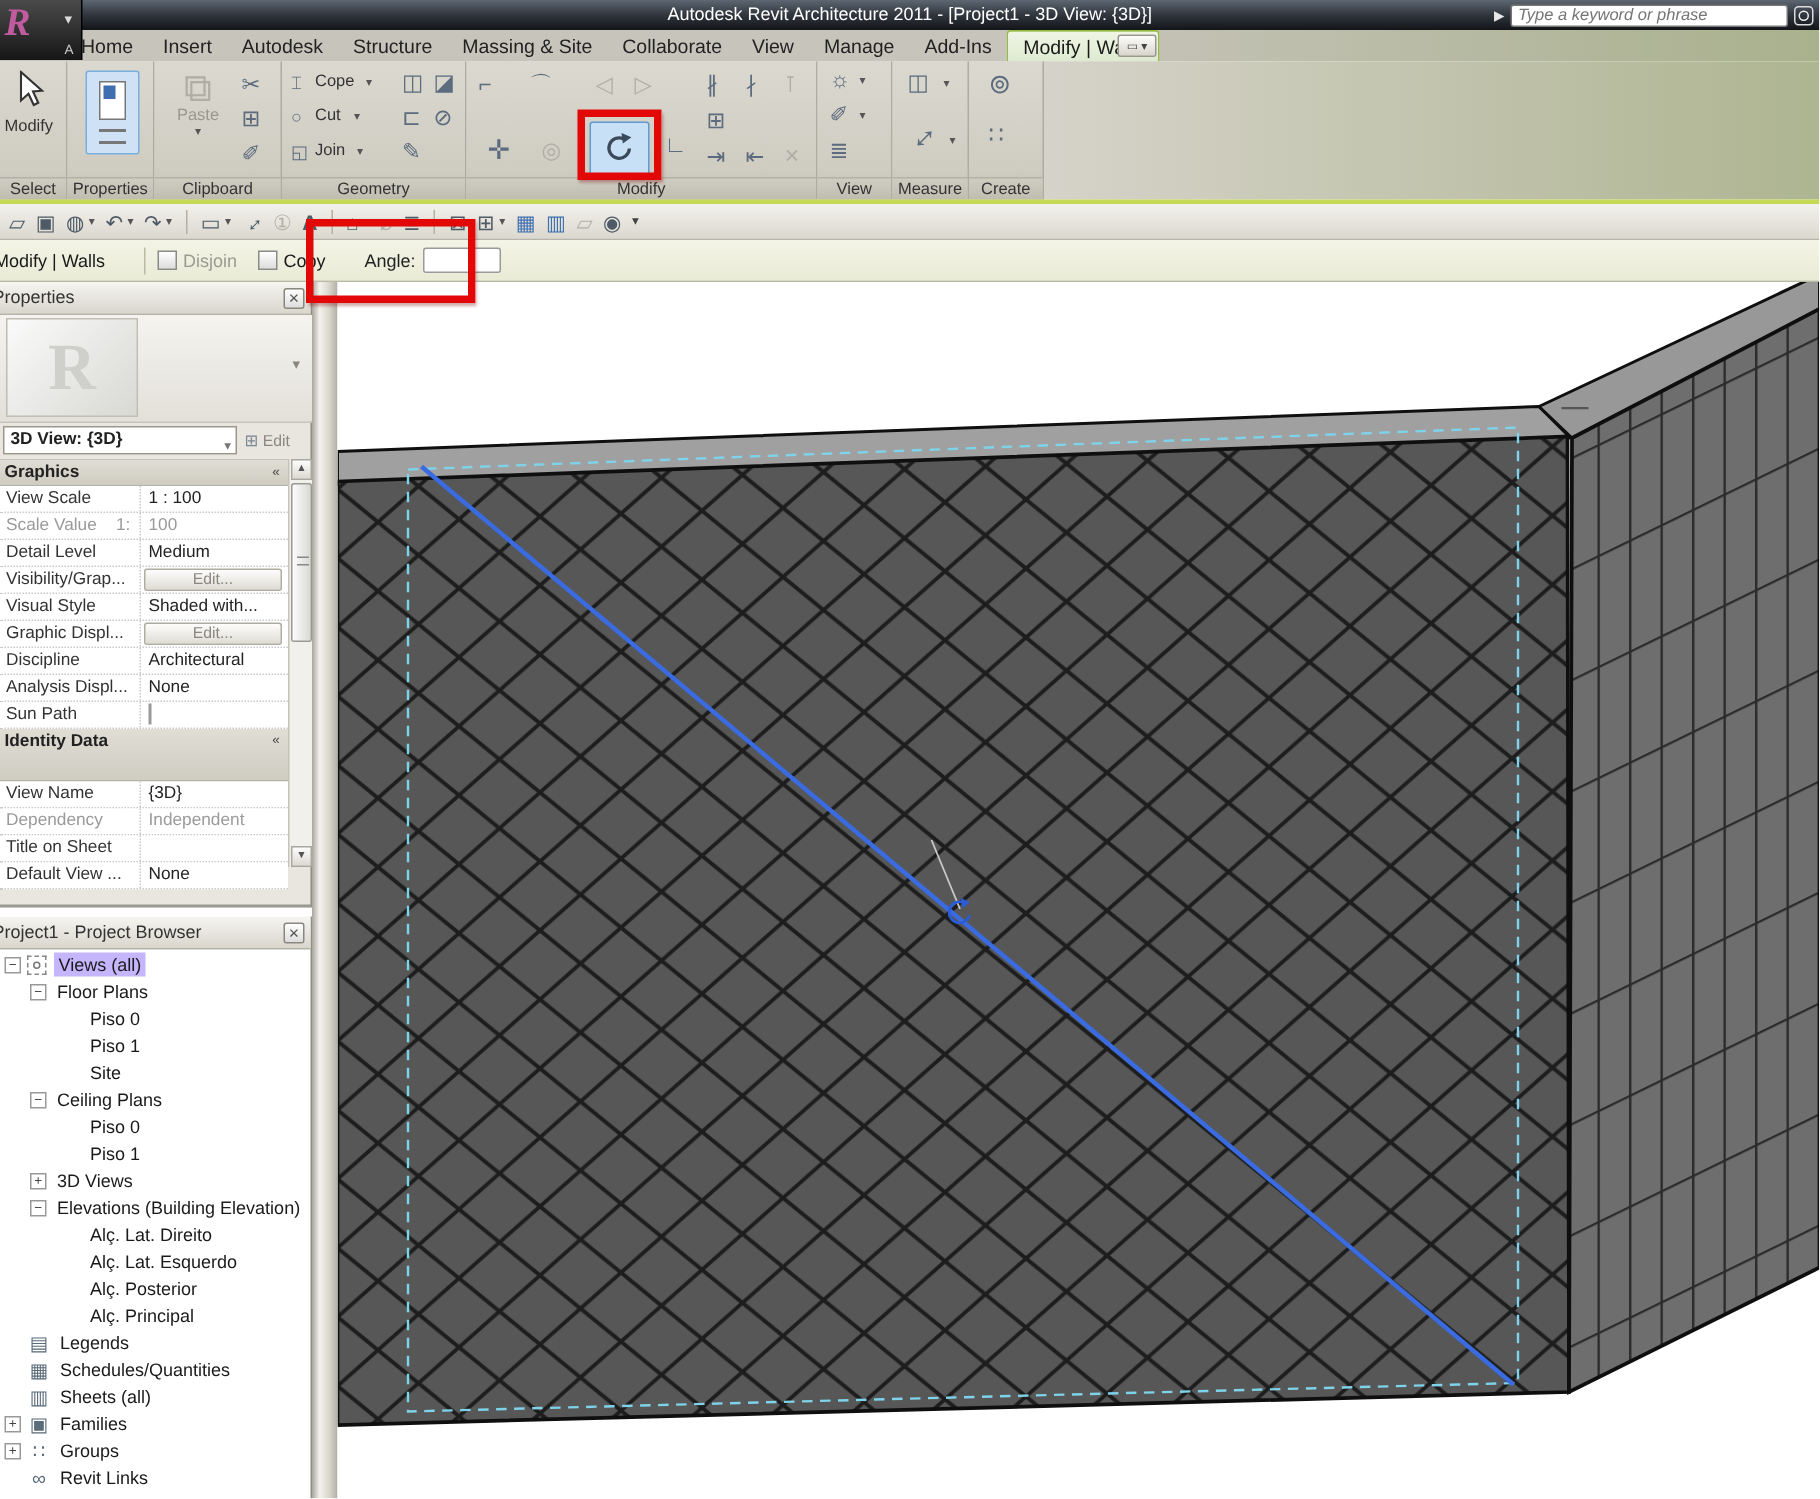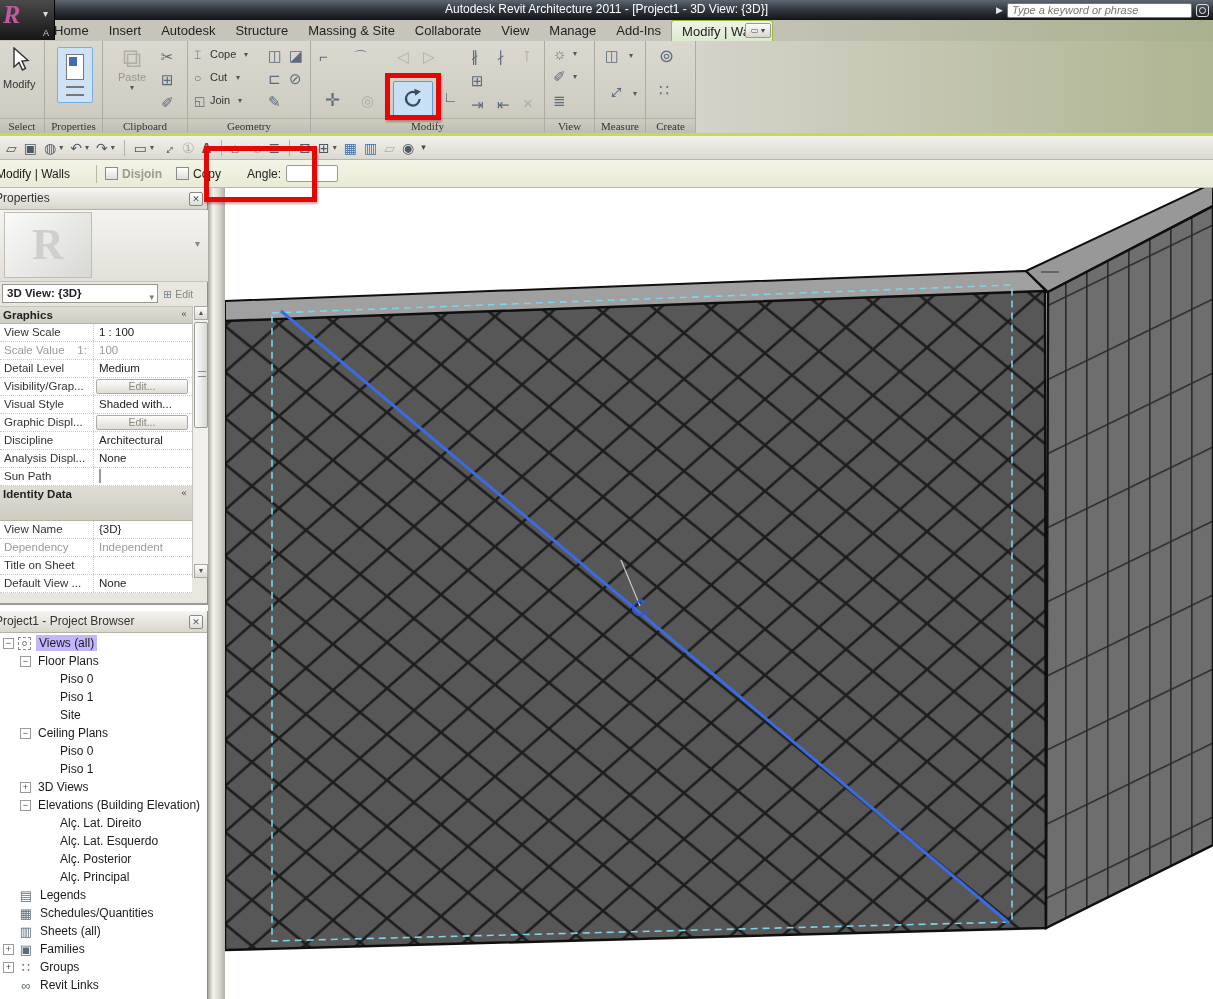--- a/index.html
+++ b/index.html
@@ -33,21 +33,21 @@
   .ribbon-toggle { position:absolute; left:745px; top:3px; width:26px; height:15px; background:linear-gradient(#fdfdfc,#d8d5cc);
     border:1px solid #9a978e; border-radius:2px; font-size:8px; color:#444; text-align:center; line-height:13px; }
 
   
   .ribbon { position:absolute; left:0; top:41px; width:1213px; height:92px;
     background:linear-gradient(to right,#d6d3ca 0%,#d6d3ca 57%,#aeb591 100%); }
   .panel { position:absolute; top:0; height:92px; background:linear-gradient(#dbd8cf,#cfccc2 78%,#c3c0b4);
     border-right:1px solid #aeaba1; }
   .panel .plabel-strip { position:absolute; left:0; right:0; bottom:0; height:15px;
     background:linear-gradient(#cfccc1,#bfbcb0); border-top:1px solid #b4b1a6;
-    text-align:center; font-size:11px; color:#333; line-height:14px;font-family:Liberation Serif, serif; }
+    text-align:center; font-size:11px; color:#333; line-height:14px; }
   .gicon { position:absolute; color:#5c6b7d; font-size:15px; line-height:1; }
   .gicon.sm { font-size:12px; }
   .gicon.gray { color:#b0ada4; }
   .glabel { position:absolute; font-size:11px; color:#333; }
   .dd-ar { font-size:8px; color:#555; }
   .rot45 { display:inline-block; transform:rotate(-45deg); }
   .bigbtn { position:absolute; text-align:center; color:#5c6b7d; }
   .propbtn { position:absolute; left:12px; top:6px; width:36px; height:56px; background:#cfe2f5;
     border:1px solid #7aaede; border-radius:2px; }
   .propbtn .mon { position:absolute; left:8px; top:6px; width:18px; height:26px; background:#fff; border:1px solid #777; }
@@ -66,21 +66,21 @@
   .qdiv { width:1px; height:16px; background:#b3b0a6; margin:0 2px; }
   .qdd { font-size:8px; color:#555; margin-left:-4px; }
 
   
   .optbar { position:absolute; left:0; top:160px; width:1213px; height:28px;
     background:linear-gradient(#f3f4e6,#e9ebd6); border-bottom:1px solid #b9b9a6;
     display:flex; align-items:center; }
   .opt-ctx { margin-left:-4px; font-size:12px; color:#1a1a1a; width:92px; }
   .opt-sep { width:1px; height:18px; background:#b9b9a6; margin:0 8px; }
   .cb { width:13px; height:13px; border:1px solid #8a8a8a; background:linear-gradient(#fff,#ddd); margin-right:4px; }
-  .opt-gray { color:#9a9a90; margin-right:14px; display:flex; align-items:center;font-weight:bold; }
+  .opt-gray { color:#9a9a90; margin-right:14px; display:flex; align-items:center; }
   .opt-dark { color:#1a1a1a; margin-right:18px; display:flex; align-items:center; }
   .angle-wrap { display:flex; align-items:center; margin-left:8px; }
   .angle-input { width:52px; height:17px; border:1px solid #9a9a9a; border-radius:2px; background:#fff; margin-left:5px; font-size:11px; padding:0 3px; }
 
   
   .redbox { position:absolute; border:5px solid #e20808; z-index:60; box-shadow:1px 2px 2px rgba(120,0,0,.35); }
   #redbox-rotate { left:385px; top:73px; width:56px; height:47px; }
   #redbox-angle { left:204px; top:146px; width:113px; height:56px; }
 
   

